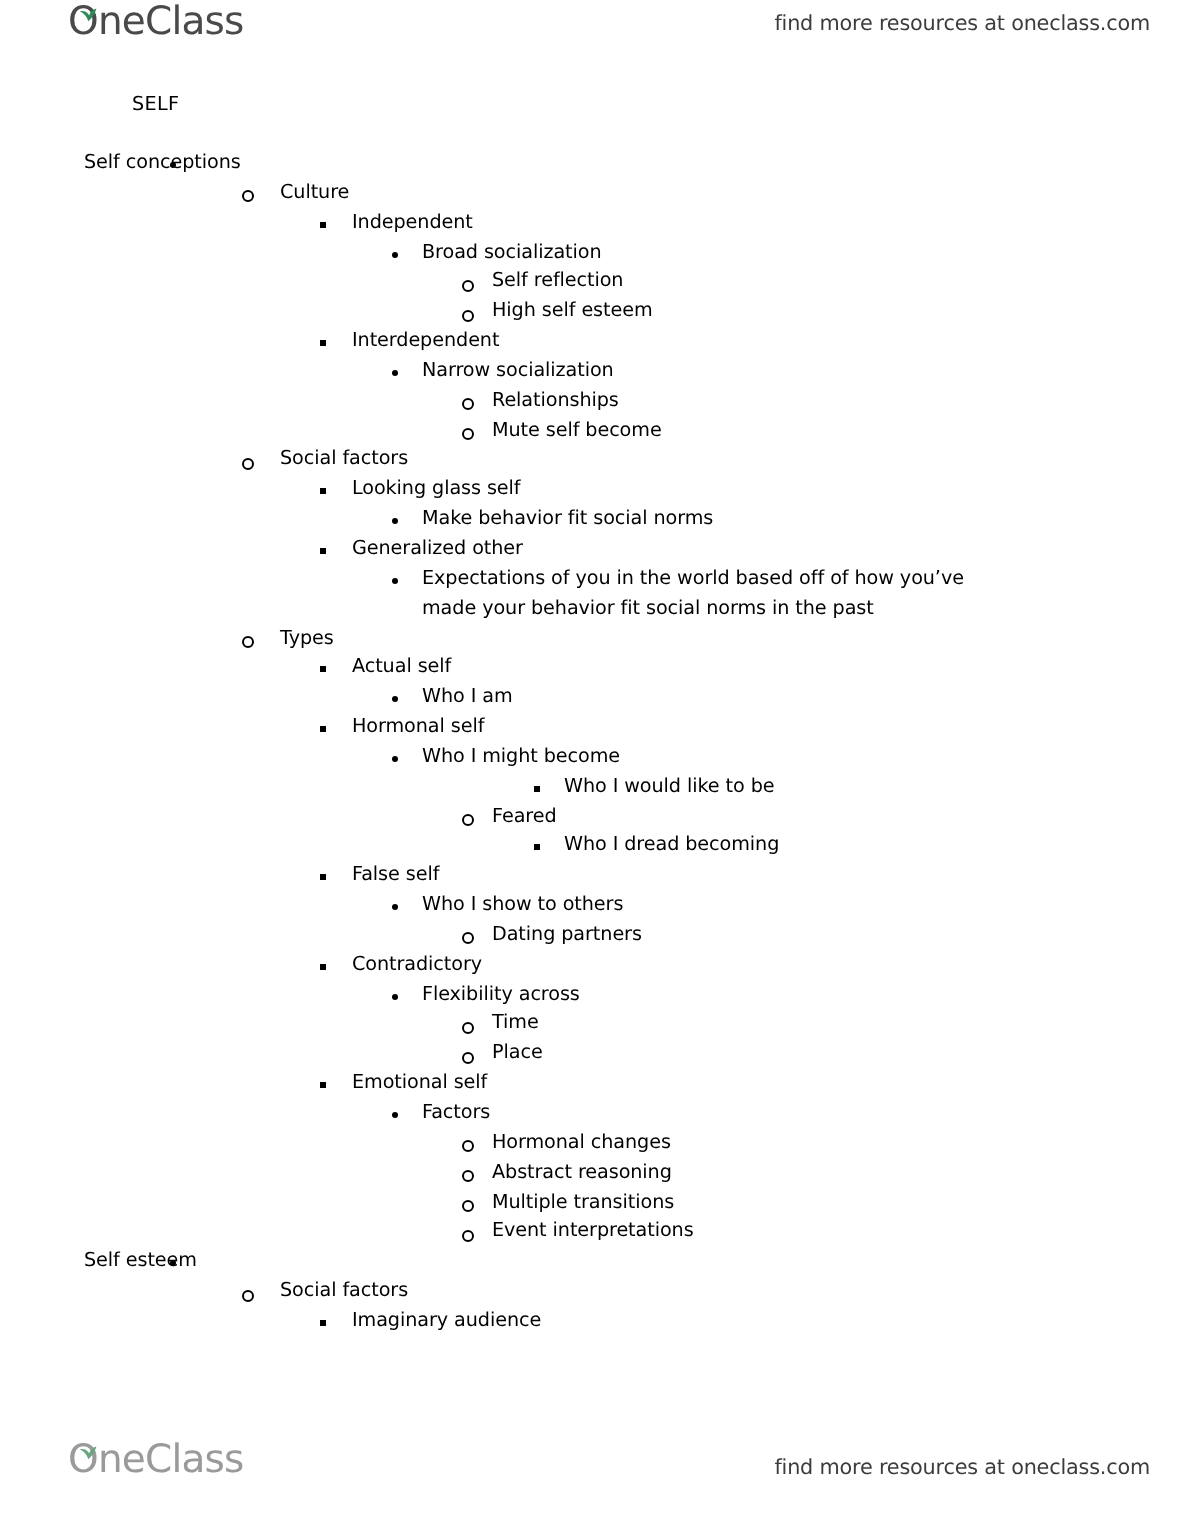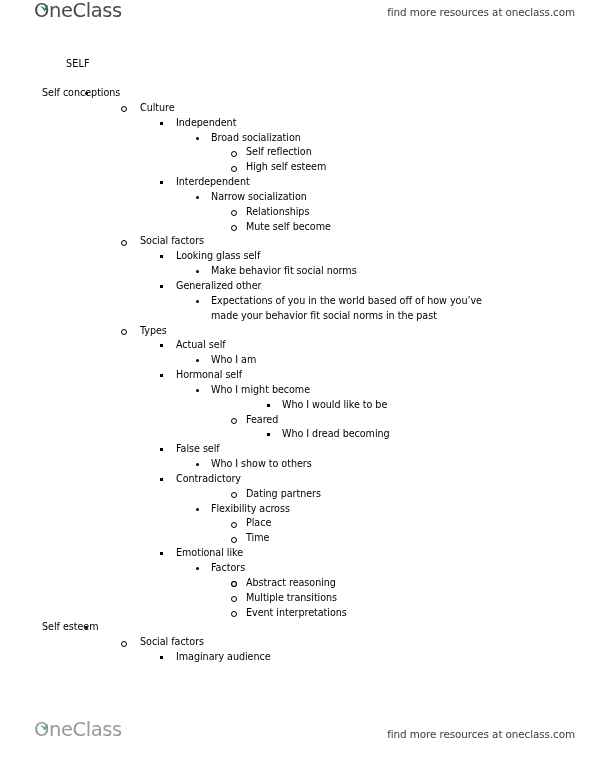--- a/index.html
+++ b/index.html
@@ -75,21 +75,21 @@
     font-size: 10.4px;
     color: #3c3c3c;
     letter-spacing: -0.1px;
     white-space: nowrap;
   }
 
   
   .doc-body {
     position: absolute;
     left: 0;
-    top: 56px;
+    top: 45px;
     width: 575px;
   }
   .doc-title {
     font-family: "DejaVu Sans", sans-serif;
     font-size: 9.6px;
     margin-left: 66px;
     margin-bottom: 0;
     line-height: 15px;
     letter-spacing: 0.15px;
   }
@@ -268,50 +268,51 @@
         <span class="label">Who I dread becoming</span>
       </li>
       <li class="out-item lvl3">
         <span class="marker square"></span>
         <span class="label">False self</span>
       </li>
       <li class="out-item lvl4">
         <span class="marker disc"></span>
         <span class="label">Who I show to others</span>
       </li>
+      <li class="out-item lvl5">
+        <span class="marker circle"></span>
+        <span class="label">Dating partners</span>
+      </li>
       <li class="out-item lvl3">
         <span class="marker square"></span>
         <span class="label">Contradictory</span>
       </li>
-      <li class="out-item lvl5">
-        <span class="marker circle"></span>
-        <span class="label">Dating partners</span>
-      </li>
       <li class="out-item lvl4">
         <span class="marker disc"></span>
         <span class="label">Flexibility across</span>
       </li>
       <li class="out-item lvl5">
         <span class="marker circle"></span>
+        <span class="label">Time</span>
+      </li>
+      <li class="out-item lvl5">
+        <span class="marker circle"></span>
         <span class="label">Place</span>
       </li>
-      <li class="out-item lvl5">
-        <span class="marker circle"></span>
-        <span class="label">Time</span>
-      </li>
-      <li class="out-item lvl3">
-        <span class="marker square"></span>
-        <span class="label">Emotional like</span>
+      <li class="out-item lvl3">
+        <span class="marker square"></span>
+        <span class="label">Emotional self</span>
       </li>
       <li class="out-item lvl4">
         <span class="marker disc"></span>
         <span class="label">Factors</span>
       </li>
       <li class="out-item lvl5">
         <span class="marker circle"></span>
+        <span class="label">Hormonal changes</span>
       </li>
       <li class="out-item lvl5">
         <span class="marker circle"></span>
         <span class="label">Abstract reasoning</span>
       </li>
       <li class="out-item lvl5">
         <span class="marker circle"></span>
         <span class="label">Multiple transitions</span>
       </li>
       <li class="out-item lvl5">

